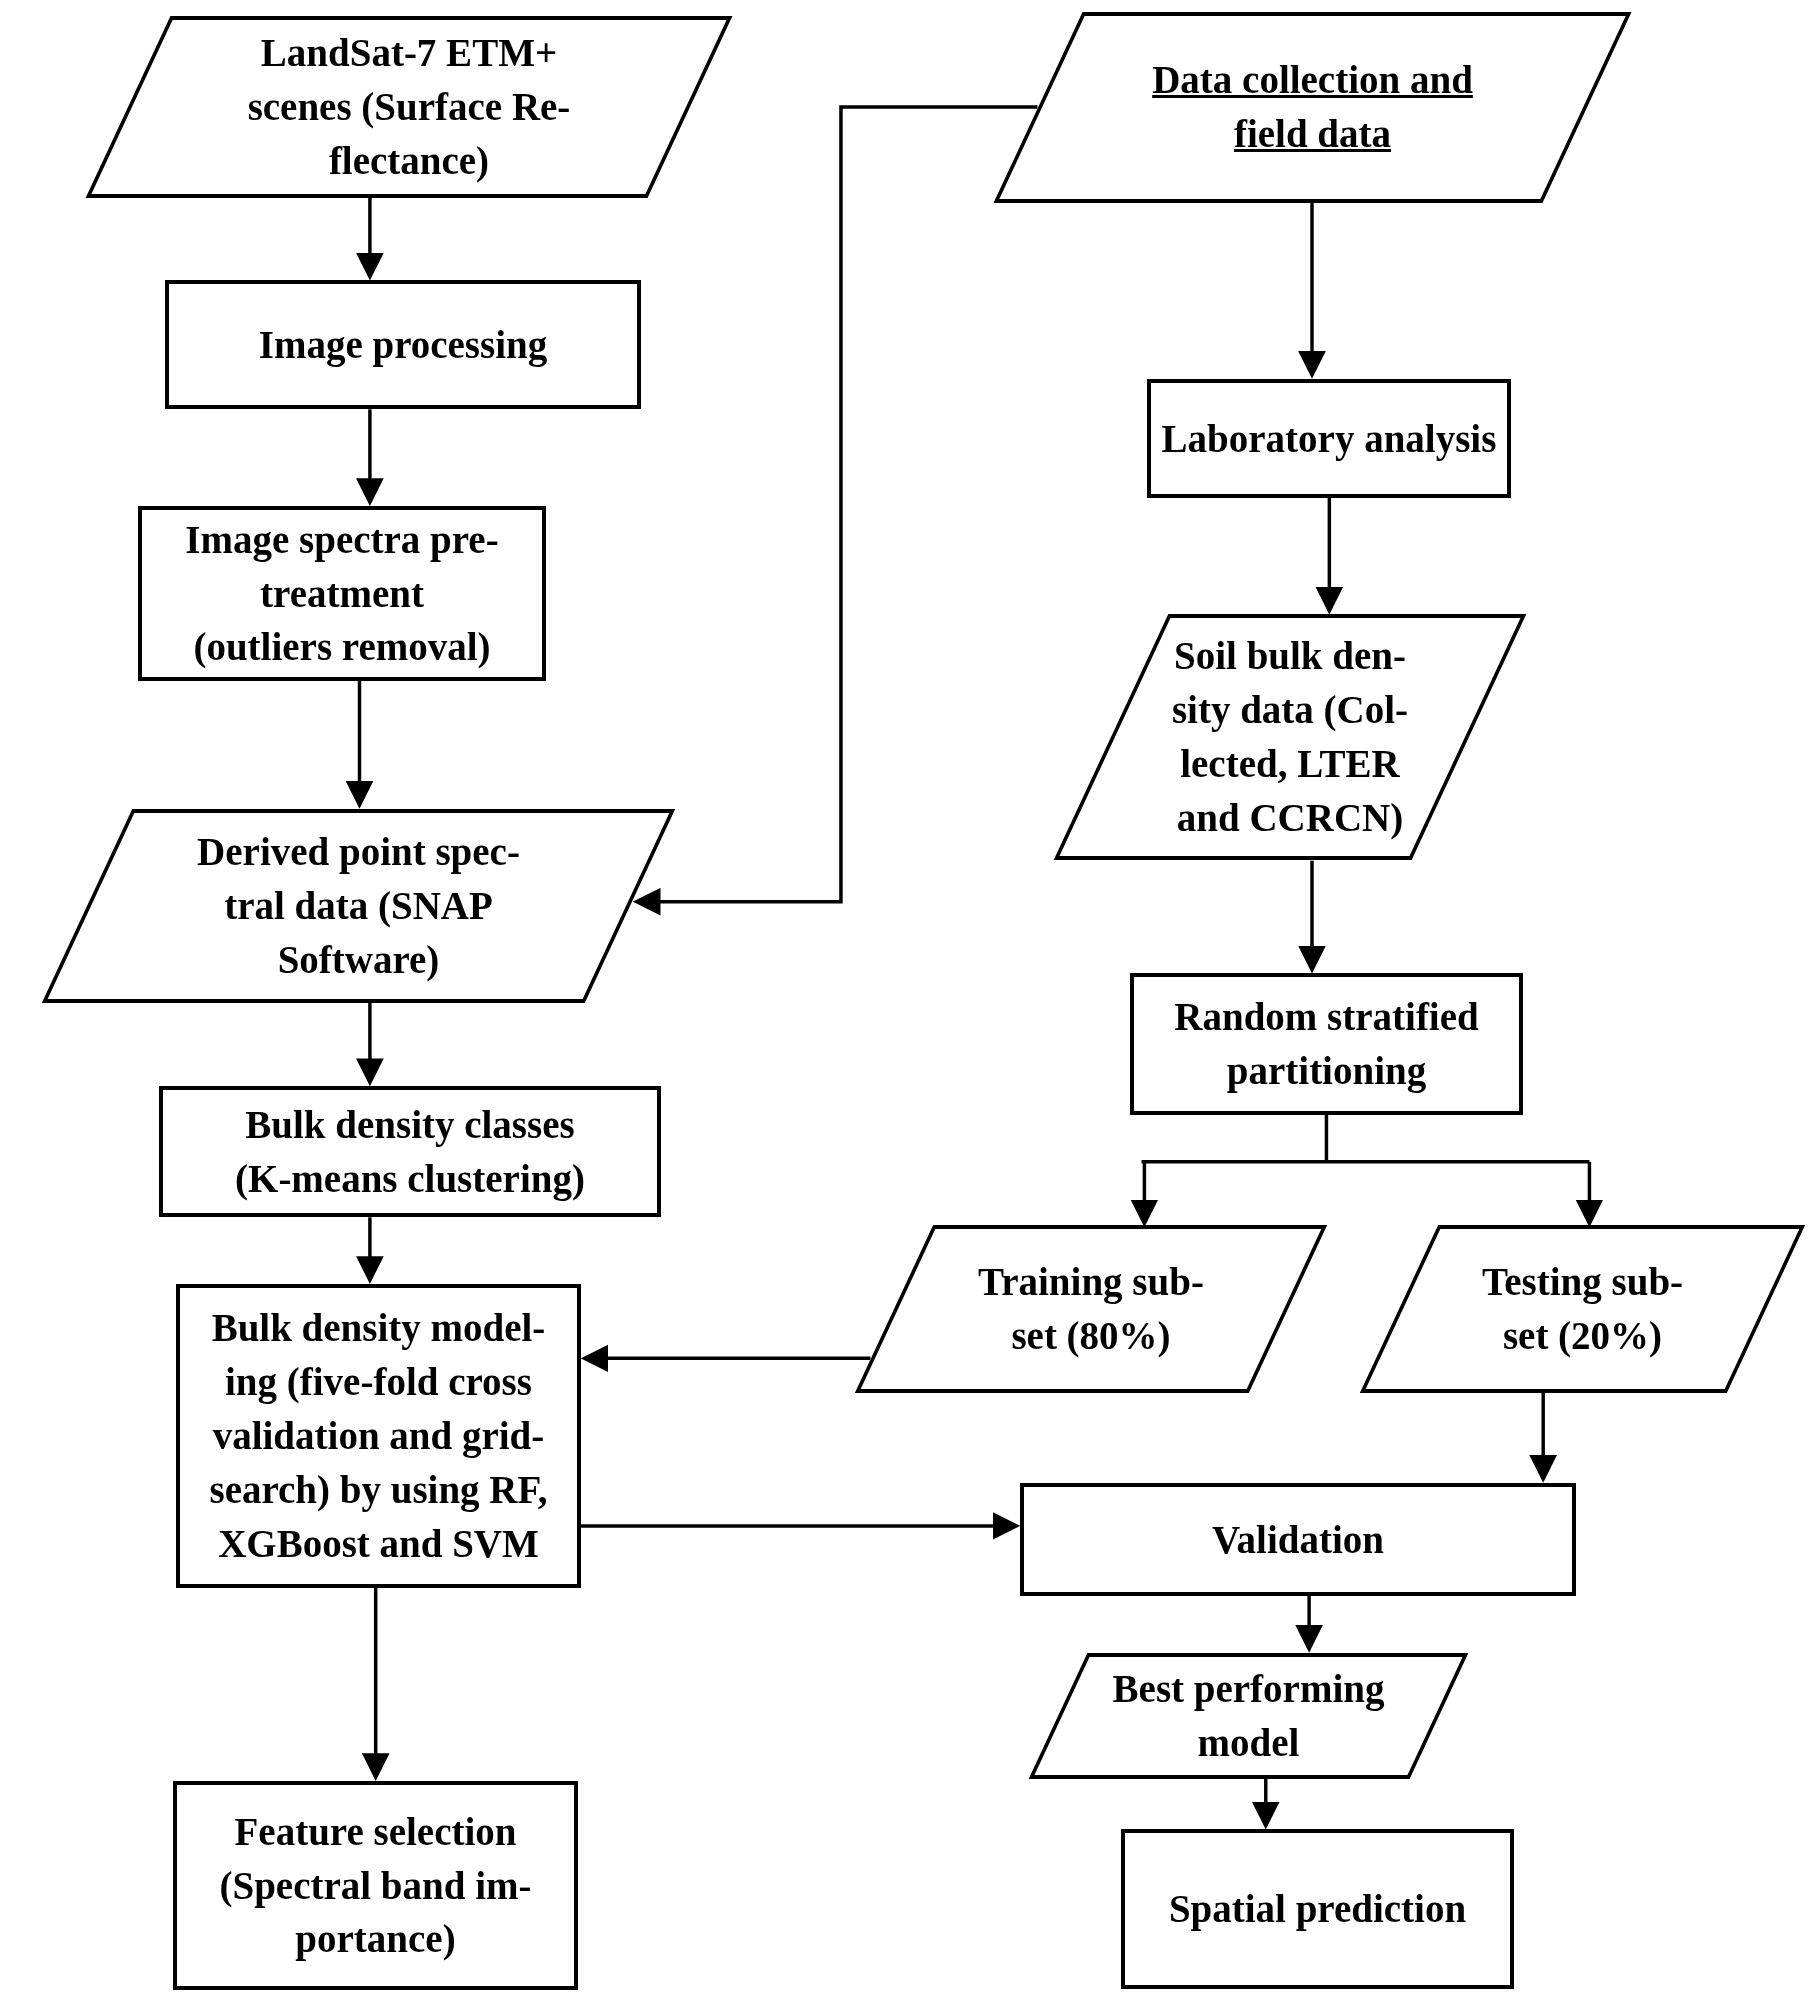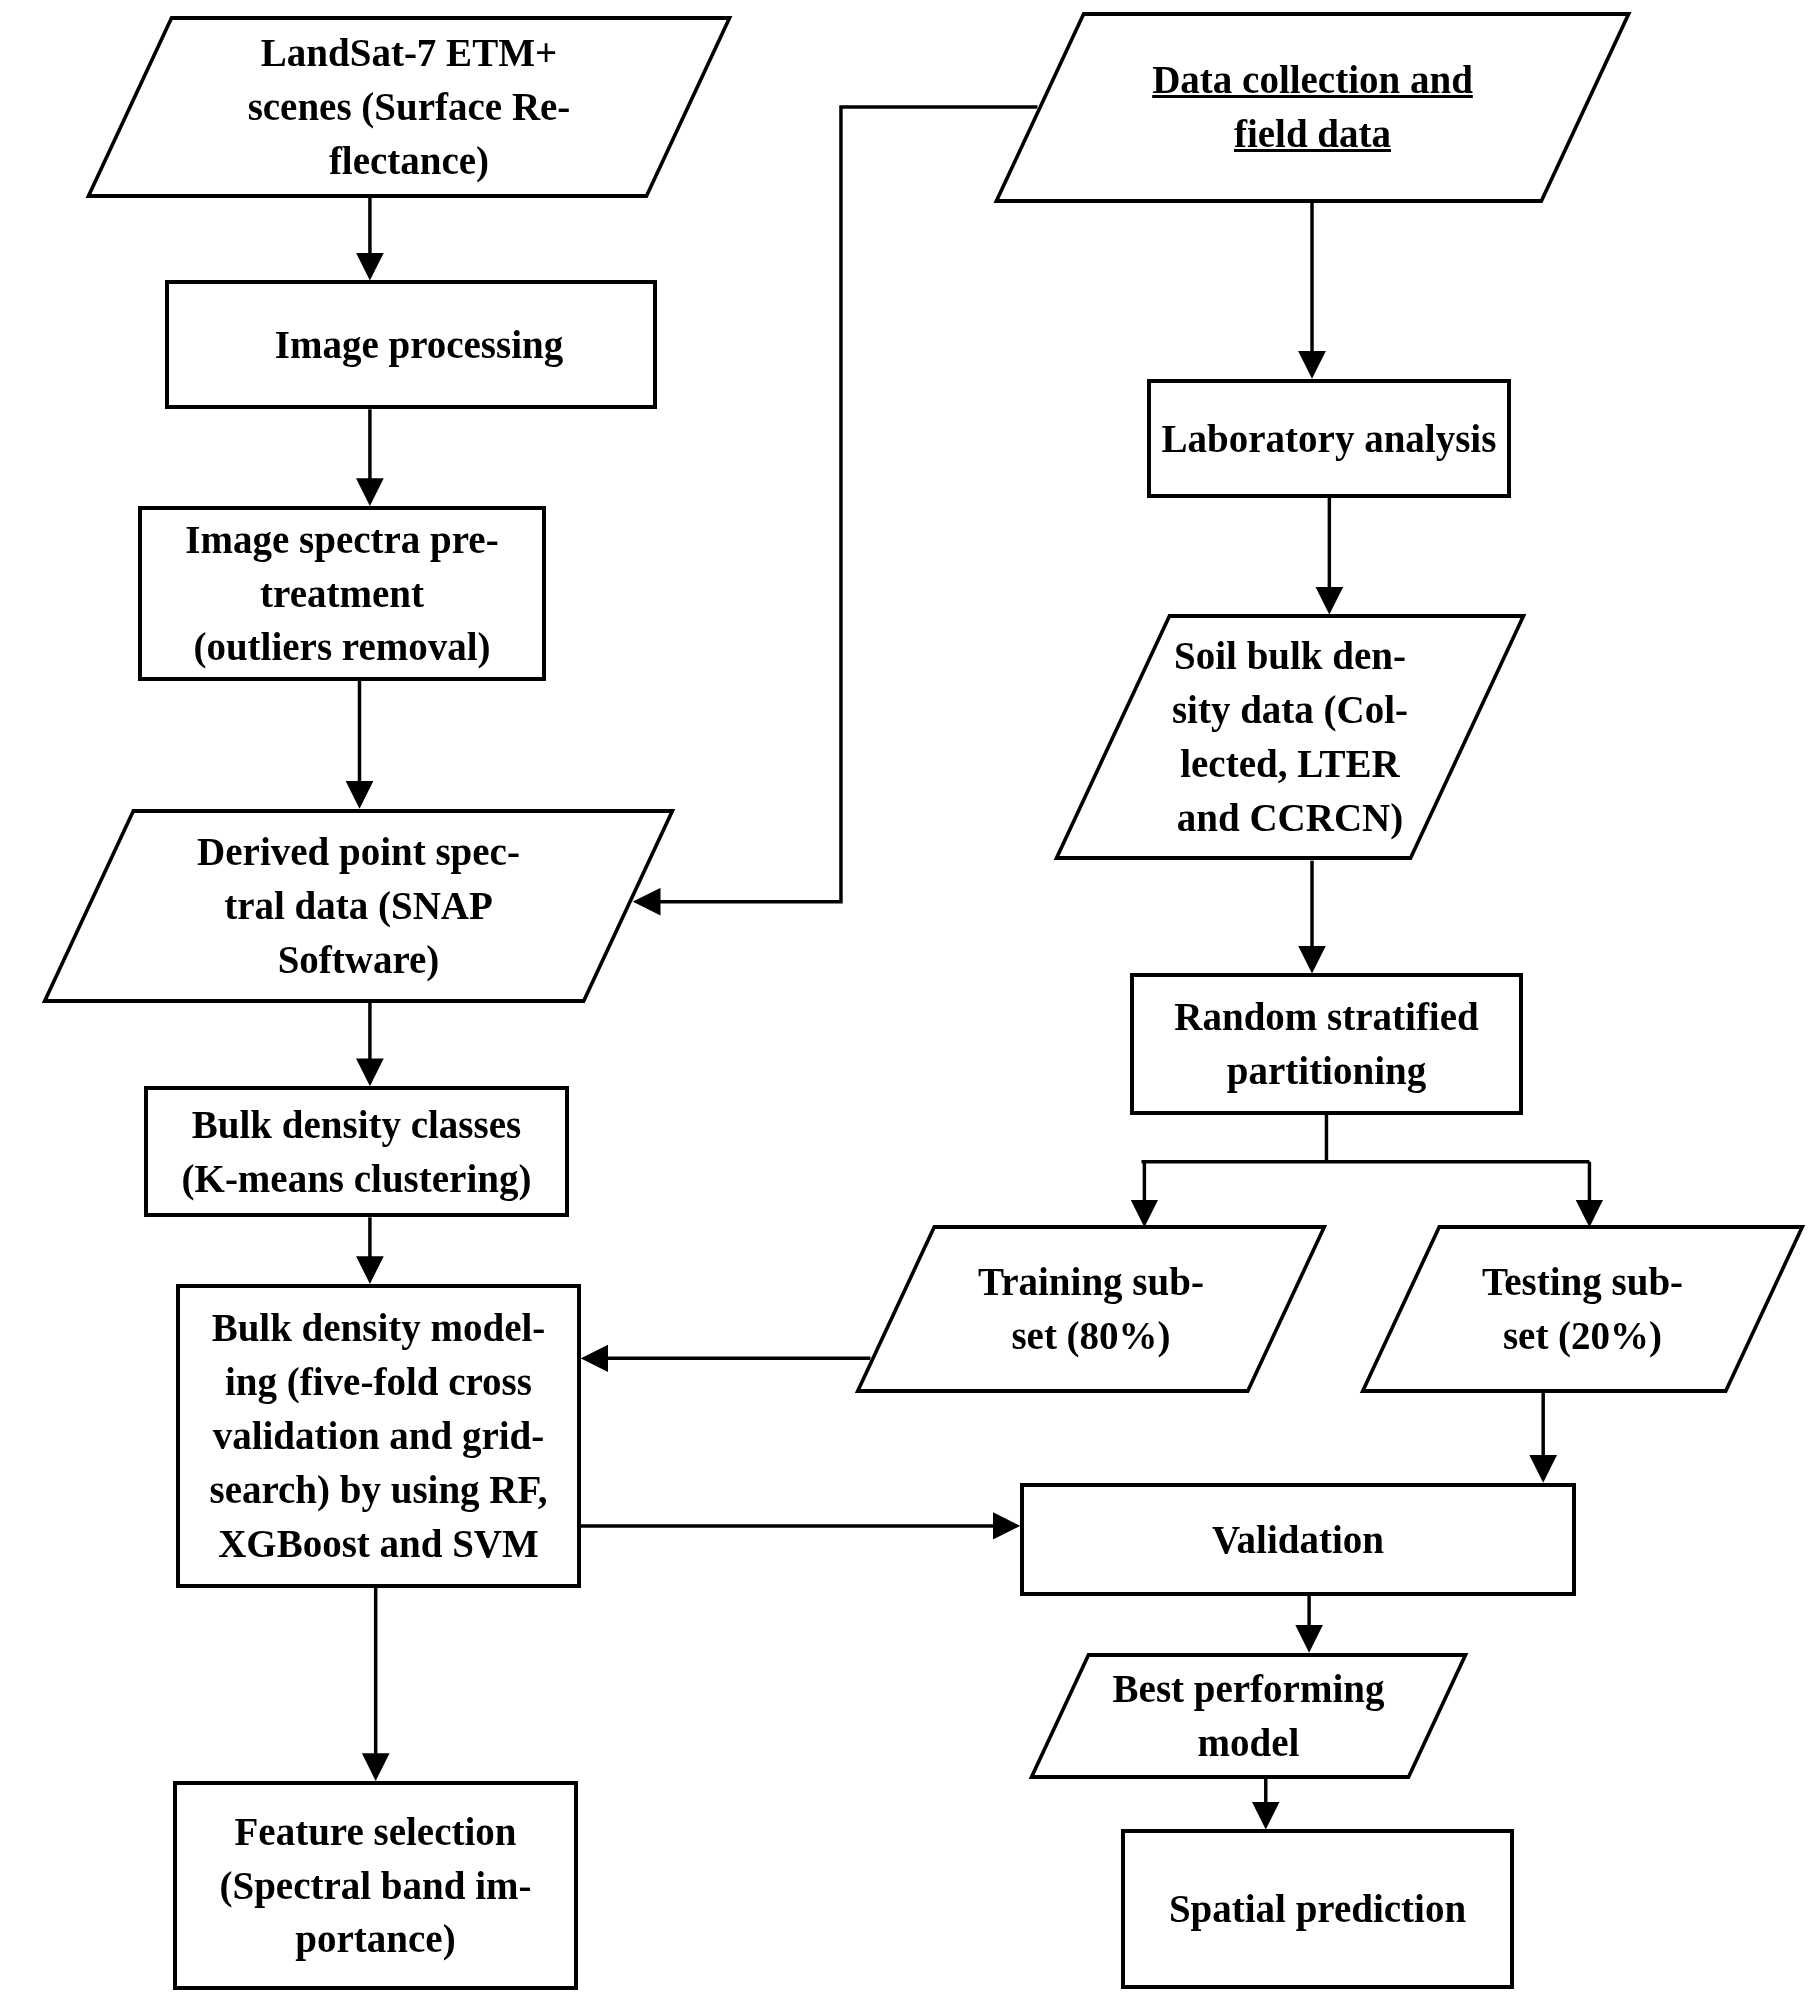--- a/index.html
+++ b/index.html
@@ -87,21 +87,21 @@
 
   <div class="node para" style="left:128px; top:16px; width:562px; height:182px;">
     <div class="shape"></div>
     <div class="label">
       <div>LandSat-7 ETM+</div>
       <div>scenes (Surface Re-</div>
       <div>flectance)</div>
     </div>
   </div>
 
-  <div class="node rect" style="left:165px; top:280px; width:476px; height:129px;padding-left:16px;">
+  <div class="node rect" style="left:165px; top:280px; width:476px; height:129px;">
     <div class="shape"></div>
     <div class="label">
       <div>Image processing</div>
     </div>
   </div>
 
   <div class="node rect" style="left:138px; top:506px; width:408px; height:175px;">
     <div class="shape"></div>
     <div class="label">
       <div>Image spectra pre-</div>
@@ -112,21 +112,21 @@
 
   <div class="node para" style="left:87px; top:809px; width:543px; height:194px;">
     <div class="shape"></div>
     <div class="label">
       <div>Derived point spec-</div>
       <div>tral data (SNAP</div>
       <div>Software)</div>
     </div>
   </div>
 
-  <div class="node rect" style="left:144px; top:1086px; width:425px; height:131px;">
+  <div class="node rect" style="left:159px; top:1086px; width:502px; height:131px;">
     <div class="shape"></div>
     <div class="label">
       <div>Bulk density classes</div>
       <div>(K-means clustering)</div>
     </div>
   </div>
 
   <div class="node rect" style="left:176px; top:1284px; width:405px; height:304px;">
     <div class="shape"></div>
     <div class="label">

